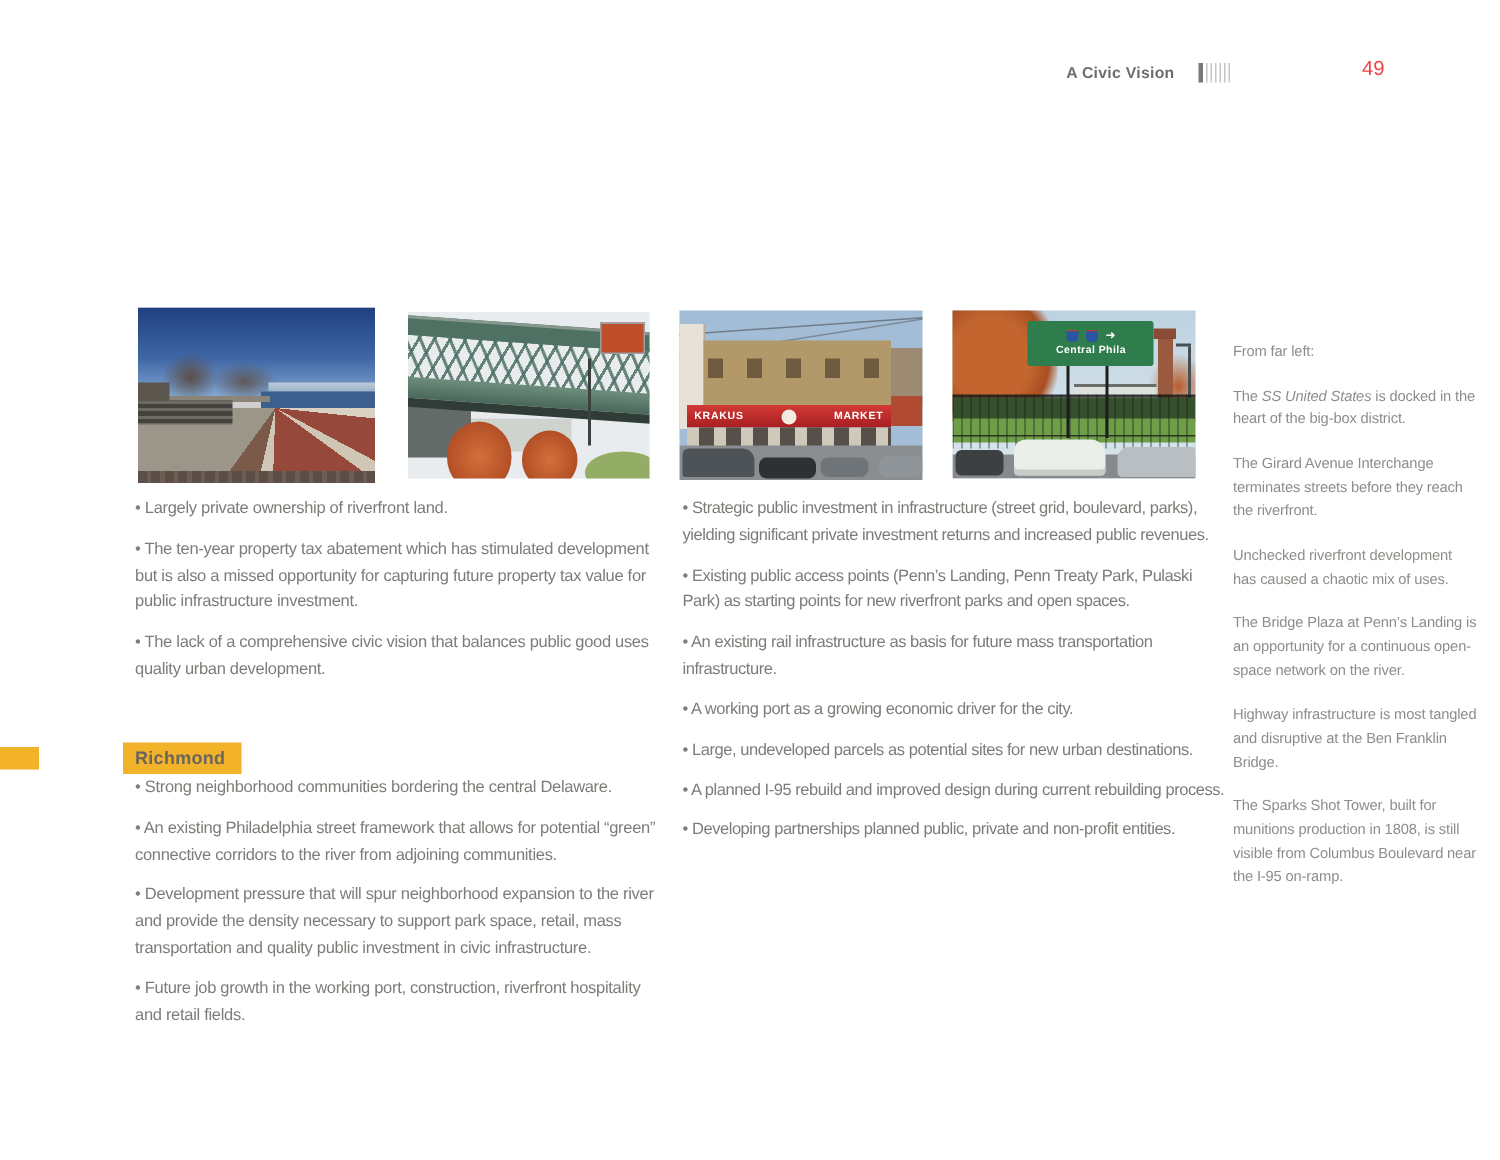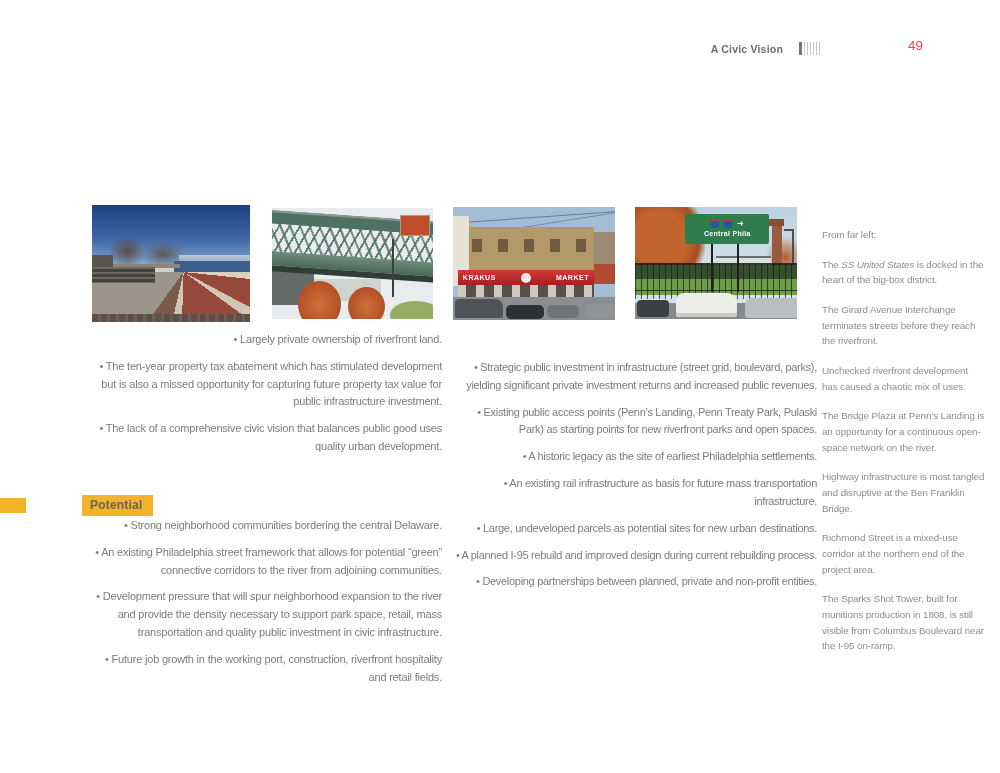--- a/index.html
+++ b/index.html
@@ -97,24 +97,24 @@
     background:repeating-linear-gradient(90deg,rgba(25,28,25,.7) 0 1px,transparent 1px 6px);}
   .p4-rail{left:0;top:74%;right:0;height:1.5px;background:rgba(25,28,25,.8);}
   .p4-road{bottom:0;left:0;right:0;height:14%;background:#87898d;}
   .p4-car-dark{left:1%;bottom:2%;width:20%;height:15%;background:#3c4043;border-radius:4px;}
   .p4-car-white{left:25%;bottom:2%;width:38%;height:21%;background:#eceeea;border-radius:8px 10px 3px 3px;
     box-shadow:inset 0 -4px 0 #c9ccc8;}
   .p4-car-silver{right:-3%;bottom:1%;width:35%;height:18%;background:#b9bec2;border-radius:8px 8px 3px 3px;}
 
   
   .col{position:absolute;color:#7d7c78;font-size:11px;line-height:1.62;letter-spacing:-.2px;}
-  .col p{margin:0 0 9px 0;text-align:right;}
+  .col p{margin:0 0 9px 0;}
   #col-left{left:90px;top:331px;width:352px;}
   #col-left-potential{left:90px;top:517px;width:352px;}
-  #col-center{left:455px;top:331px;width:362px;letter-spacing:-.3px;margin-top:28px;}
+  #col-center{left:455px;top:331px;width:362px;letter-spacing:-.3px;}
 
   .accent-bar{position:absolute;left:0;top:498px;width:26px;height:15px;background:#f2b22a;}
   .potential-heading{position:absolute;left:82px;top:495px;background:#f2b22a;color:#6a665c;
     font-size:12px;font-weight:bold;padding:3px 11px 4px 8px;letter-spacing:.2px;}
 
   
   #captions{position:absolute;left:822px;top:199px;width:164px;color:#8e8d89;
     font-size:9.8px;line-height:1.6;letter-spacing:-.1px;margin-top:28px;}
   #captions p{margin:0 0 14px 0;}
   #captions em{font-style:italic;}
@@ -212,43 +212,42 @@
     <div class="p4-car-silver"></div>
   </div>
 
   <div class="col" id="col-left">
     <p>• Largely private ownership of riverfront land.</p>
     <p>• The ten-year property tax abatement which has stimulated development but is also a missed opportunity for capturing future property tax value for public infrastructure investment.</p>
     <p>• The lack of a comprehensive civic vision that balances public good uses quality urban development.</p>
   </div>
 
   <div class="accent-bar"></div>
-  <div class="potential-heading">Potential</div>
+  <div class="potential-heading">Richmond</div>
 
   <div class="col" id="col-left-potential">
     <p>• Strong neighborhood communities bordering the central Delaware.</p>
     <p>• An existing Philadelphia street framework that allows for potential “green” connective corridors to the river from adjoining communities.</p>
     <p>• Development pressure that will spur neighborhood expansion to the river and provide the density necessary to support park space, retail, mass transportation and quality public investment in civic infrastructure.</p>
     <p>• Future job growth in the working port, construction, riverfront hospitality and retail fields.</p>
   </div>
 
   <div class="col" id="col-center">
     <p>• Strategic public investment in infrastructure (street grid, boulevard, parks), yielding significant private investment returns and increased public revenues.</p>
     <p>• Existing public access points (Penn’s Landing, Penn Treaty Park, Pulaski Park) as starting points for new riverfront parks and open spaces.</p>
-    <p>• A historic legacy as the site of earliest Philadelphia settlements.</p>
     <p>• An existing rail infrastructure as basis for future mass transportation infrastructure.</p>
+    <p>• A working port as a growing economic driver for the city.</p>
     <p>• Large, undeveloped parcels as potential sites for new urban destinations.</p>
     <p>• A planned I-95 rebuild and improved design during current rebuilding process.</p>
-    <p>• Developing partnerships between planned, private and non-profit entities.</p>
+    <p>• Developing partnerships planned public, private and non-profit entities.</p>
   </div>
 
   <div id="captions">
     <p>From far left:</p>
     <p><span>The </span><em>SS United States</em><span> is docked in the heart of the big-box district.</span></p>
     <p>The Girard Avenue Interchange terminates streets before they reach the riverfront.</p>
     <p>Unchecked riverfront development has caused a chaotic mix of uses.</p>
     <p>The Bridge Plaza at Penn’s Landing is an opportunity for a continuous open-space network on the river.</p>
     <p>Highway infrastructure is most tangled and disruptive at the Ben Franklin Bridge.</p>
-    <p>Richmond Street is a mixed-use corridor at the northern end of the project area.</p>
     <p>The Sparks Shot Tower, built for munitions production in 1808, is still visible from Columbus Boulevard near the I-95 on-ramp.</p>
   </div>
 
 </div>
 
 </body></html>

